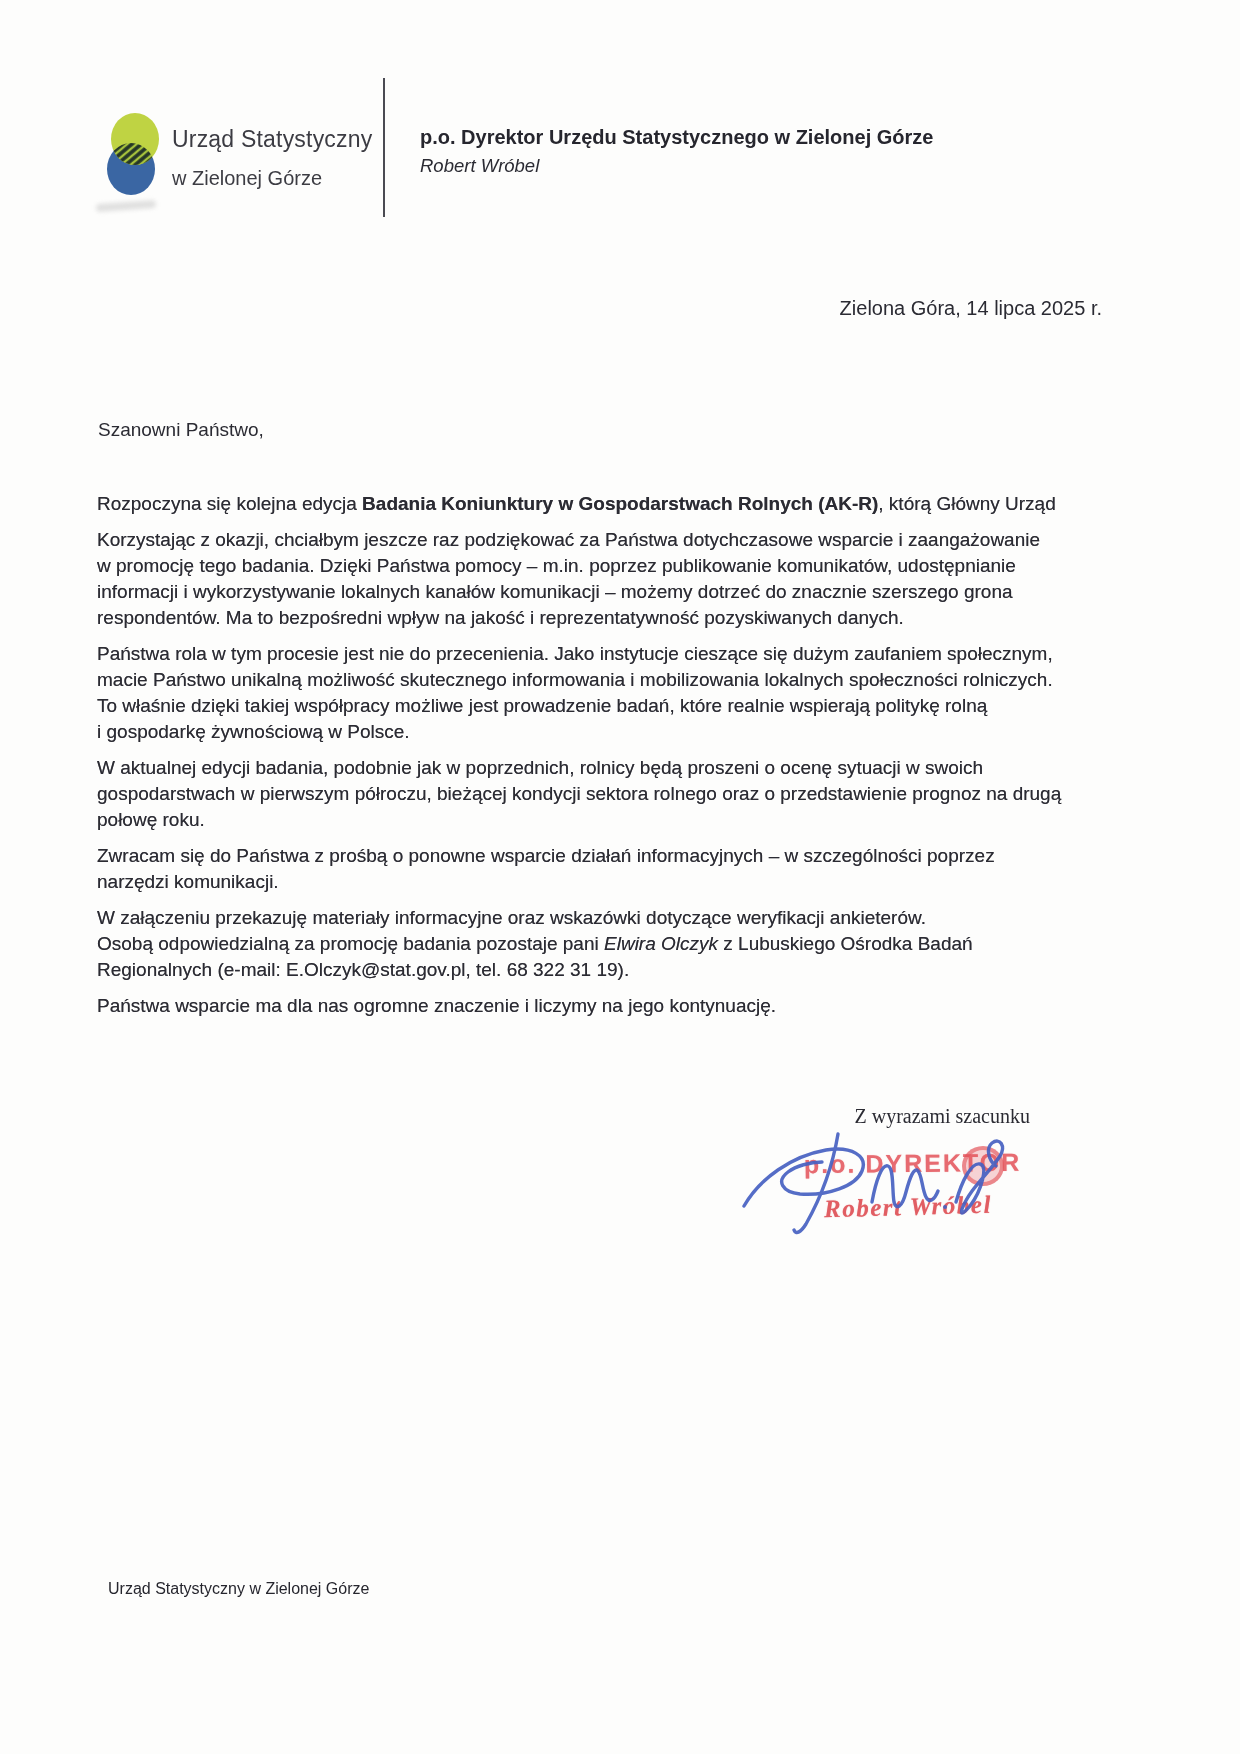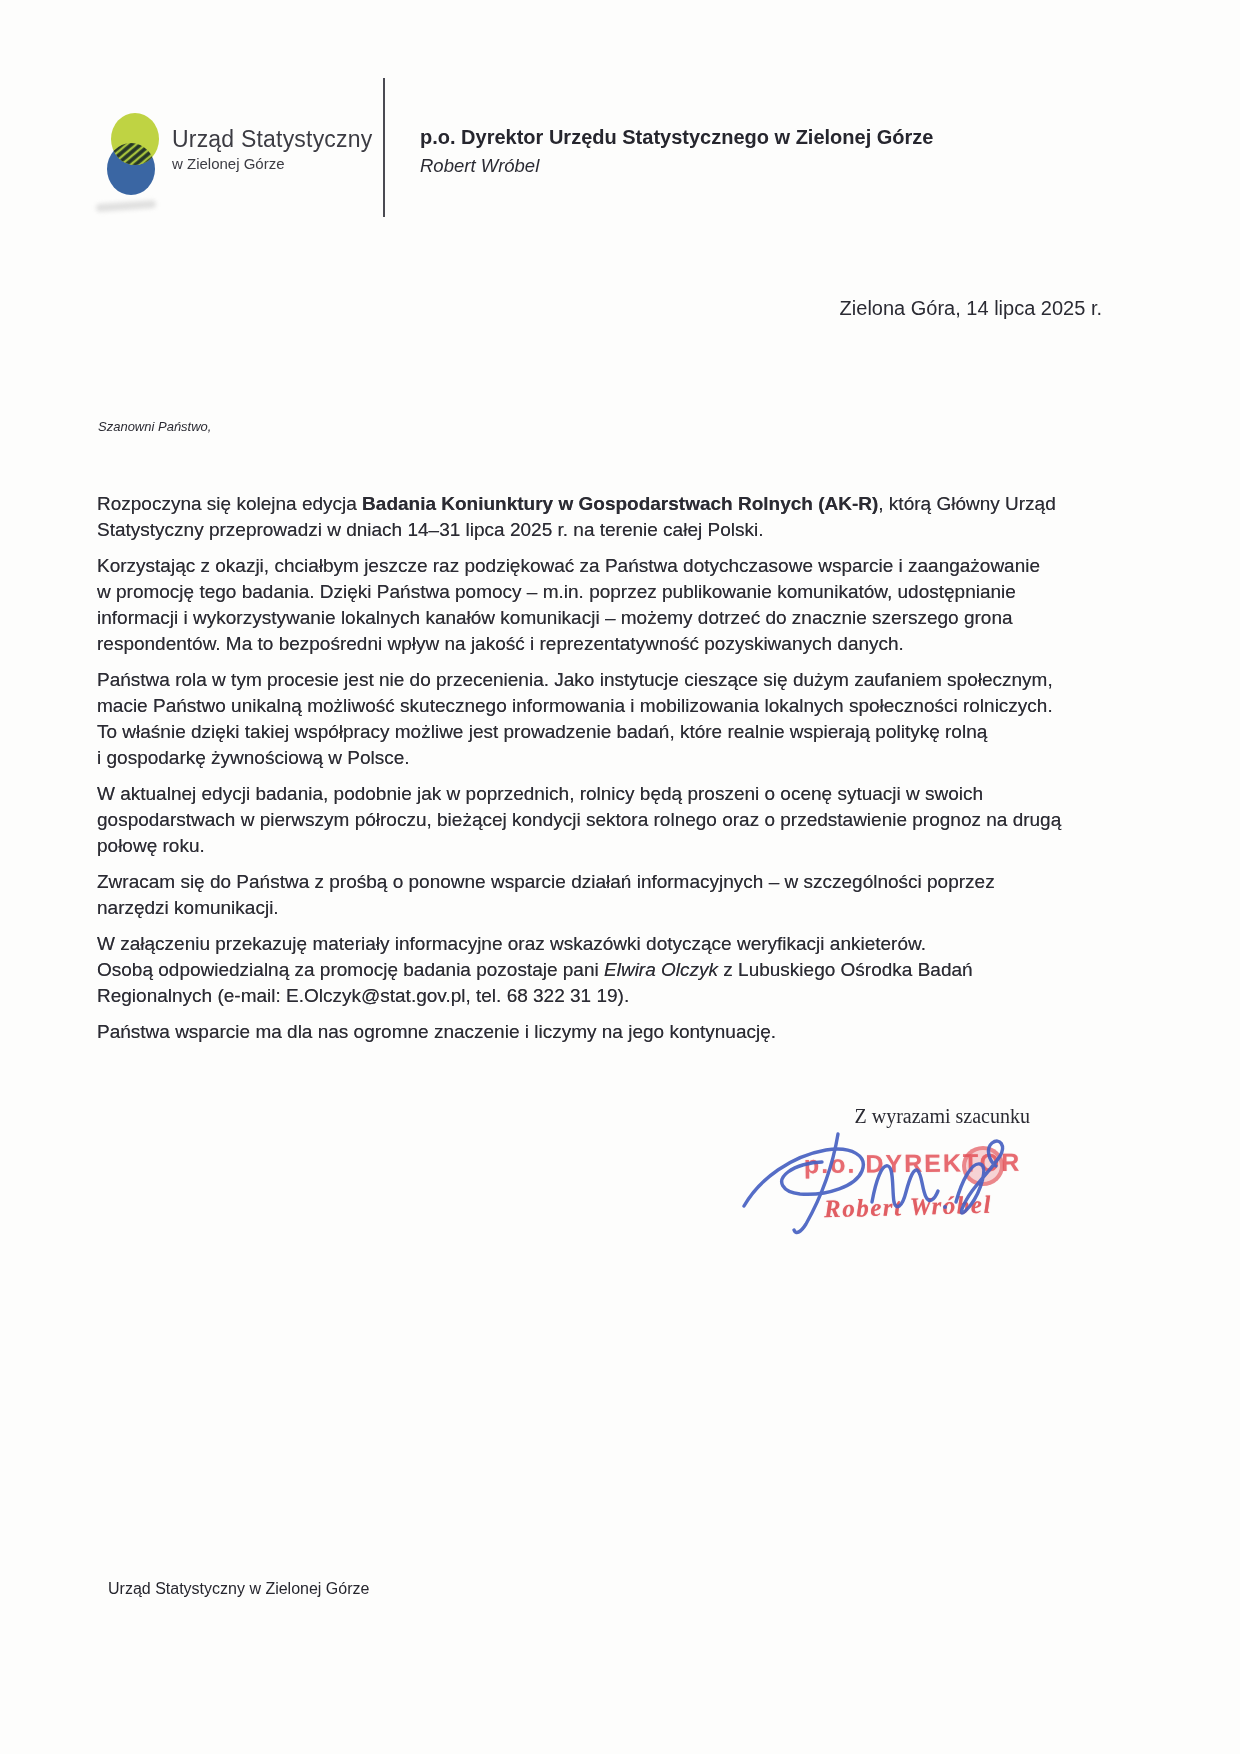--- a/index.html
+++ b/index.html
@@ -5,30 +5,30 @@
   html,body{margin:0;padding:0;background:#ffffff;}
   .page{
     position:relative;width:1240px;height:1754px;margin:0 auto;
     background:#fdfdfc;overflow:hidden;
     font-family:"Liberation Sans",sans-serif;color:#2b2b33;
   }
   
   .logo-svg{position:absolute;left:106px;top:111px;}
   .logo-text{position:absolute;left:172px;top:126px;color:#3c3c43;}
   .logo-line1{font-size:23px;letter-spacing:.2px;}
-  .logo-line2{font-size:15px;margin-top:2px;}
+  .logo-line2{font-size:20px;margin-top:14px;}
   .hdr-divider{position:absolute;left:383px;top:78px;width:2px;height:139px;background:#4a4a52;}
   .official{position:absolute;left:420px;top:126px;}
   .official-title{font-size:20px;font-weight:bold;color:#26262e;}
   .official-name{font-size:18.5px;font-style:italic;margin-top:6px;color:#2b2b33;}
   .smudge{position:absolute;left:96px;top:202px;width:60px;height:8px;background:#c9c9c9;
           opacity:.55;filter:blur(2px);transform:rotate(-4deg);border-radius:4px;}
   
   .dateline{position:absolute;right:138px;top:297px;font-size:20px;text-align:right;}
-  .salutation{position:absolute;left:98px;top:419px;font-size:13px;font-style:italic;}
+  .salutation{position:absolute;left:98px;top:419px;font-size:19px;}
   
   .body-text{position:absolute;left:97px;top:491px;width:1000px;font-size:19px;line-height:26px;
              text-shadow:0 0 .5px rgba(40,40,48,.65);}
   .body-text p{margin:0 0 10px 0;}
   .body-text .line{display:block;white-space:nowrap;}
   .body-text strong{font-weight:bold;}
   .body-text em{font-style:italic;}
   
   .closing{position:absolute;right:210px;top:1105px;font-size:20px;font-family:Liberation Serif, serif;}
   .stamp-title{position:absolute;left:804px;top:1149px;font-size:25px;font-weight:bold;
@@ -80,21 +80,20 @@
   </div>
 
   <div class="smudge"></div>
 
   <div class="dateline">Zielona Góra, 14 lipca 2025 r.</div>
   <div class="salutation">Szanowni Państwo,</div>
 
   <div class="body-text" id="letter-body">
       <p>
         <span class="line">Rozpoczyna się kolejna edycja <strong>Badania Koniunktury w Gospodarstwach Rolnych (AK-R)</strong>, którą Główny Urząd</span>
-        <span class="line">Statystyczny przeprowadzi w dniach 14–31 lipca 2025 r. na terenie całej Polski.</span>
       </p>
       <p>
         <span class="line">Korzystając z okazji, chciałbym jeszcze raz podziękować za Państwa dotychczasowe wsparcie i zaangażowanie</span>
         <span class="line">w promocję tego badania. Dzięki Państwa pomocy – m.in. poprzez publikowanie komunikatów, udostępnianie</span>
         <span class="line">informacji i wykorzystywanie lokalnych kanałów komunikacji – możemy dotrzeć do znacznie szerszego grona</span>
         <span class="line">respondentów. Ma to bezpośredni wpływ na jakość i reprezentatywność pozyskiwanych danych.</span>
       </p>
       <p>
         <span class="line">Państwa rola w tym procesie jest nie do przecenienia. Jako instytucje cieszące się dużym zaufaniem społecznym,</span>
         <span class="line">macie Państwo unikalną możliwość skutecznego informowania i mobilizowania lokalnych społeczności rolniczych.</span>

